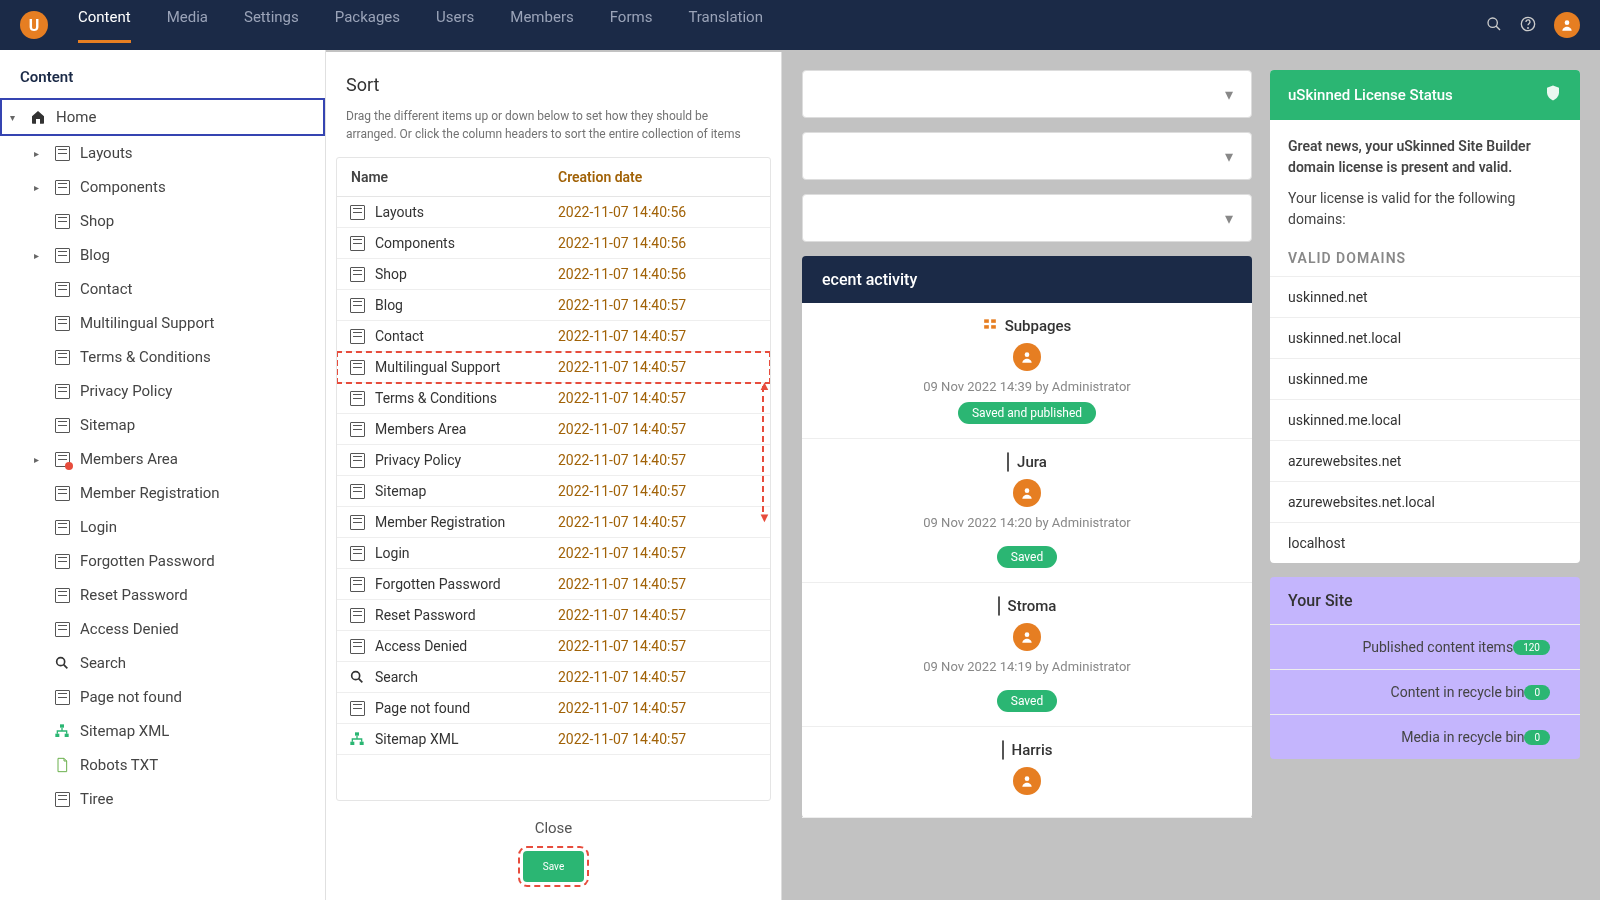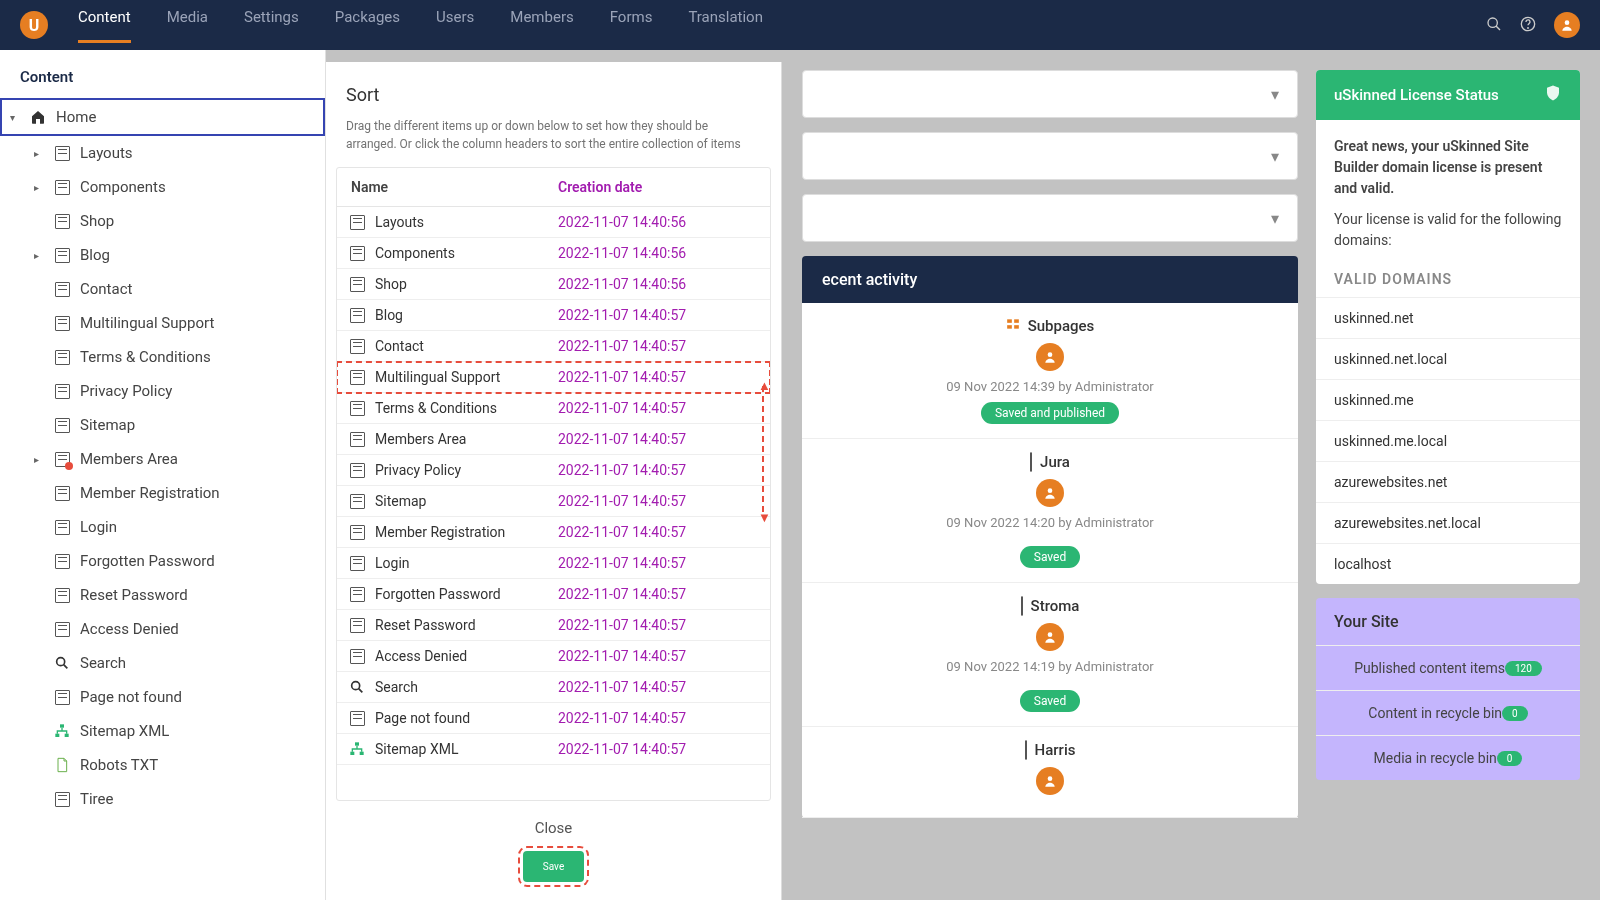--- a/index.html
+++ b/index.html
@@ -31,40 +31,40 @@
 .recent-header { background: #1b2a47; color: #fff; padding: 14px 20px; border-radius: 4px 4px 0 0; font-weight: 500; }
 .activity-list { background: #fff; border-radius: 0 0 4px 4px; }
 .activity-item { padding: 14px 20px; border-bottom: 1px solid #eee; text-align: center; }
 .activity-title { display: flex; align-items: center; justify-content: center; gap: 8px; color: #333; font-weight: 500; margin-bottom: 8px; font-size: 15px; }
 .activity-avatar { width: 28px; height: 28px; background: #e67e22; border-radius: 50%; margin: 0 auto 8px; display: flex; align-items: center; justify-content: center; color: #fff; font-size: 12px; }
 .activity-meta { color: #888; font-size: 13px; margin-bottom: 8px; }
 .badge { display: inline-block; padding: 4px 14px; border-radius: 14px; font-size: 12px; color: #fff; }
 .badge.pub { background: #2bb673; }
 .badge.saved { background: #2bb673; margin-top: 8px; }
 
-.right-col { width: 264px; display: flex; flex-direction: column; gap: 14px; }
+.right-col { width: 310px; display: flex; flex-direction: column; gap: 14px; }
 .license-card { background: #fff; border-radius: 4px; overflow: hidden; }
 .license-header { background: #2bb673; color: #fff; padding: 14px 18px; display: flex; justify-content: space-between; align-items: center; font-weight: 500; font-size: 15px; }
 .license-body { padding: 16px 18px; color: #444; font-size: 14px; line-height: 1.5; }
 .domains-head { padding: 4px 18px 10px; font-size: 14px; letter-spacing: 1px; color: #888; font-weight: 600; }
 .domain-item { padding: 12px 18px; border-top: 1px solid #eee; color: #333; font-size: 14px; }
 .site-card { background: #c4b5fd; border-radius: 4px; }
 .site-header { padding: 14px 18px; font-weight: 500; color: #333; }
-.site-row { padding: 14px 18px; border-top: 1px solid #eee; display: flex; justify-content: center; align-items: center; color: #444; font-size: 14px; }
+.site-row { padding: 14px 30px; border-top: 1px solid #eee; display: flex; justify-content: flex-end; align-items: center; color: #444; font-size: 14px; }
 .count-badge { background: #2bb673; color: #fff; border-radius: 12px; padding: 2px 10px; font-size: 10px; }
 
-.sort-panel { position: absolute; left: 326px; top: 62px; width: 456px; bottom: 0; background: #fff; border-right: 1px solid #ddd; display: flex; flex-direction: column; z-index: 10; }
+.sort-panel { position: absolute; left: 326px; top: 52px; width: 456px; bottom: 0; background: #fff; border-right: 1px solid #ddd; display: flex; flex-direction: column; z-index: 10; }
 .sort-header { padding: 22px 20px 12px; font-size: 18px; color: #333; }
 .sort-desc { padding: 0 20px 14px; color: #737373; font-size: 12px; line-height: 1.5; }
 .sort-table { margin: 0 10px; border: 1px solid #e5e5e5; border-radius: 3px; flex: 1; overflow-y: auto; }
 .sort-th { display: flex; padding: 11px 12px; font-weight: 600; color: #444; font-size: 14px; border-bottom: 1px solid #e5e5e5; }
 .sort-row { display: flex; padding: 7px 12px; border-bottom: 1px solid #eee; align-items: center; font-size: 14px; color: #333; position: relative; }
 .sort-row.highlighted { outline: 2px dashed #e74c3c; outline-offset: -1px; background: #fff; }
 .col-name { flex: 1; display: flex; align-items: center; gap: 10px; }
-.col-date { width: 200px; color: #a21caf; }
+.col-date { width: 200px; color: #a16207; }
 .sort-footer { padding: 18px 20px; display: flex; justify-content: flex-end; gap: 14px; align-items: center; flex-direction: column; }
 .btn-close { color: #555; font-size: 15px; cursor: pointer; background: none; border: none; }
 .btn-save { background: #2bb673; color: #fff; border: none; padding: 10px 20px; border-radius: 4px; font-size: 10px; cursor: pointer; }
 .save-highlight { outline: 2px dashed #e74c3c; outline-offset: 3px; }
 .arrow-up { position: absolute; left: 758px; top: 378px; color: #e74c3c; z-index: 12; font-size: 13px; }
 .arrow-dn { position: absolute; left: 758px; top: 510px; color: #e74c3c; z-index: 12; font-size: 13px; }
 .dashed-line { position: absolute; left: 762px; top: 386px; height: 126px; border-left: 2px dashed #e74c3c; z-index: 12; }
 
 svg.ic { width: 16px; height: 16px; }
 .doc-icon { width: 15px; height: 15px; border: 1.5px solid #555; border-radius: 1px; position: relative; }

